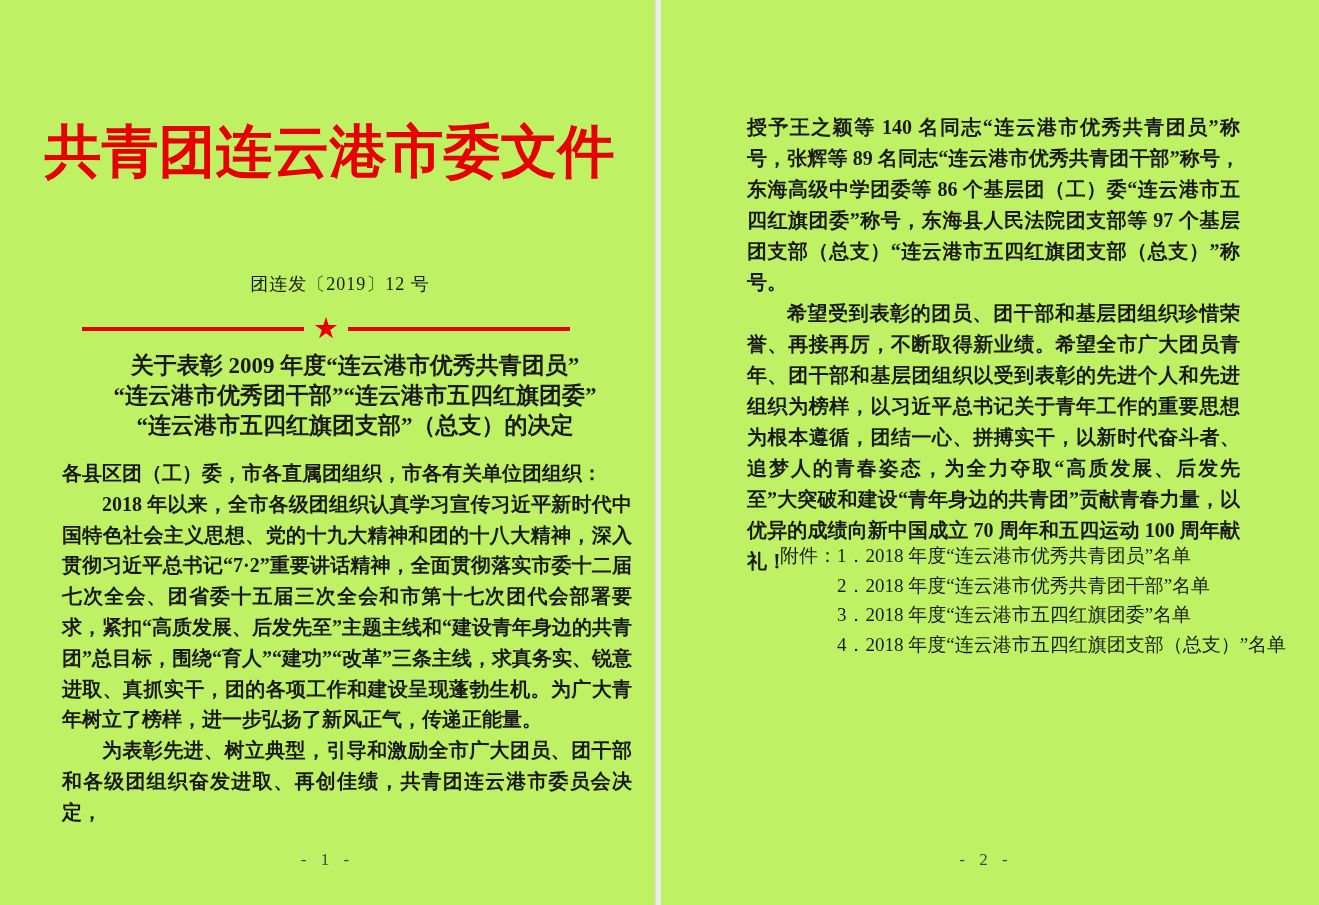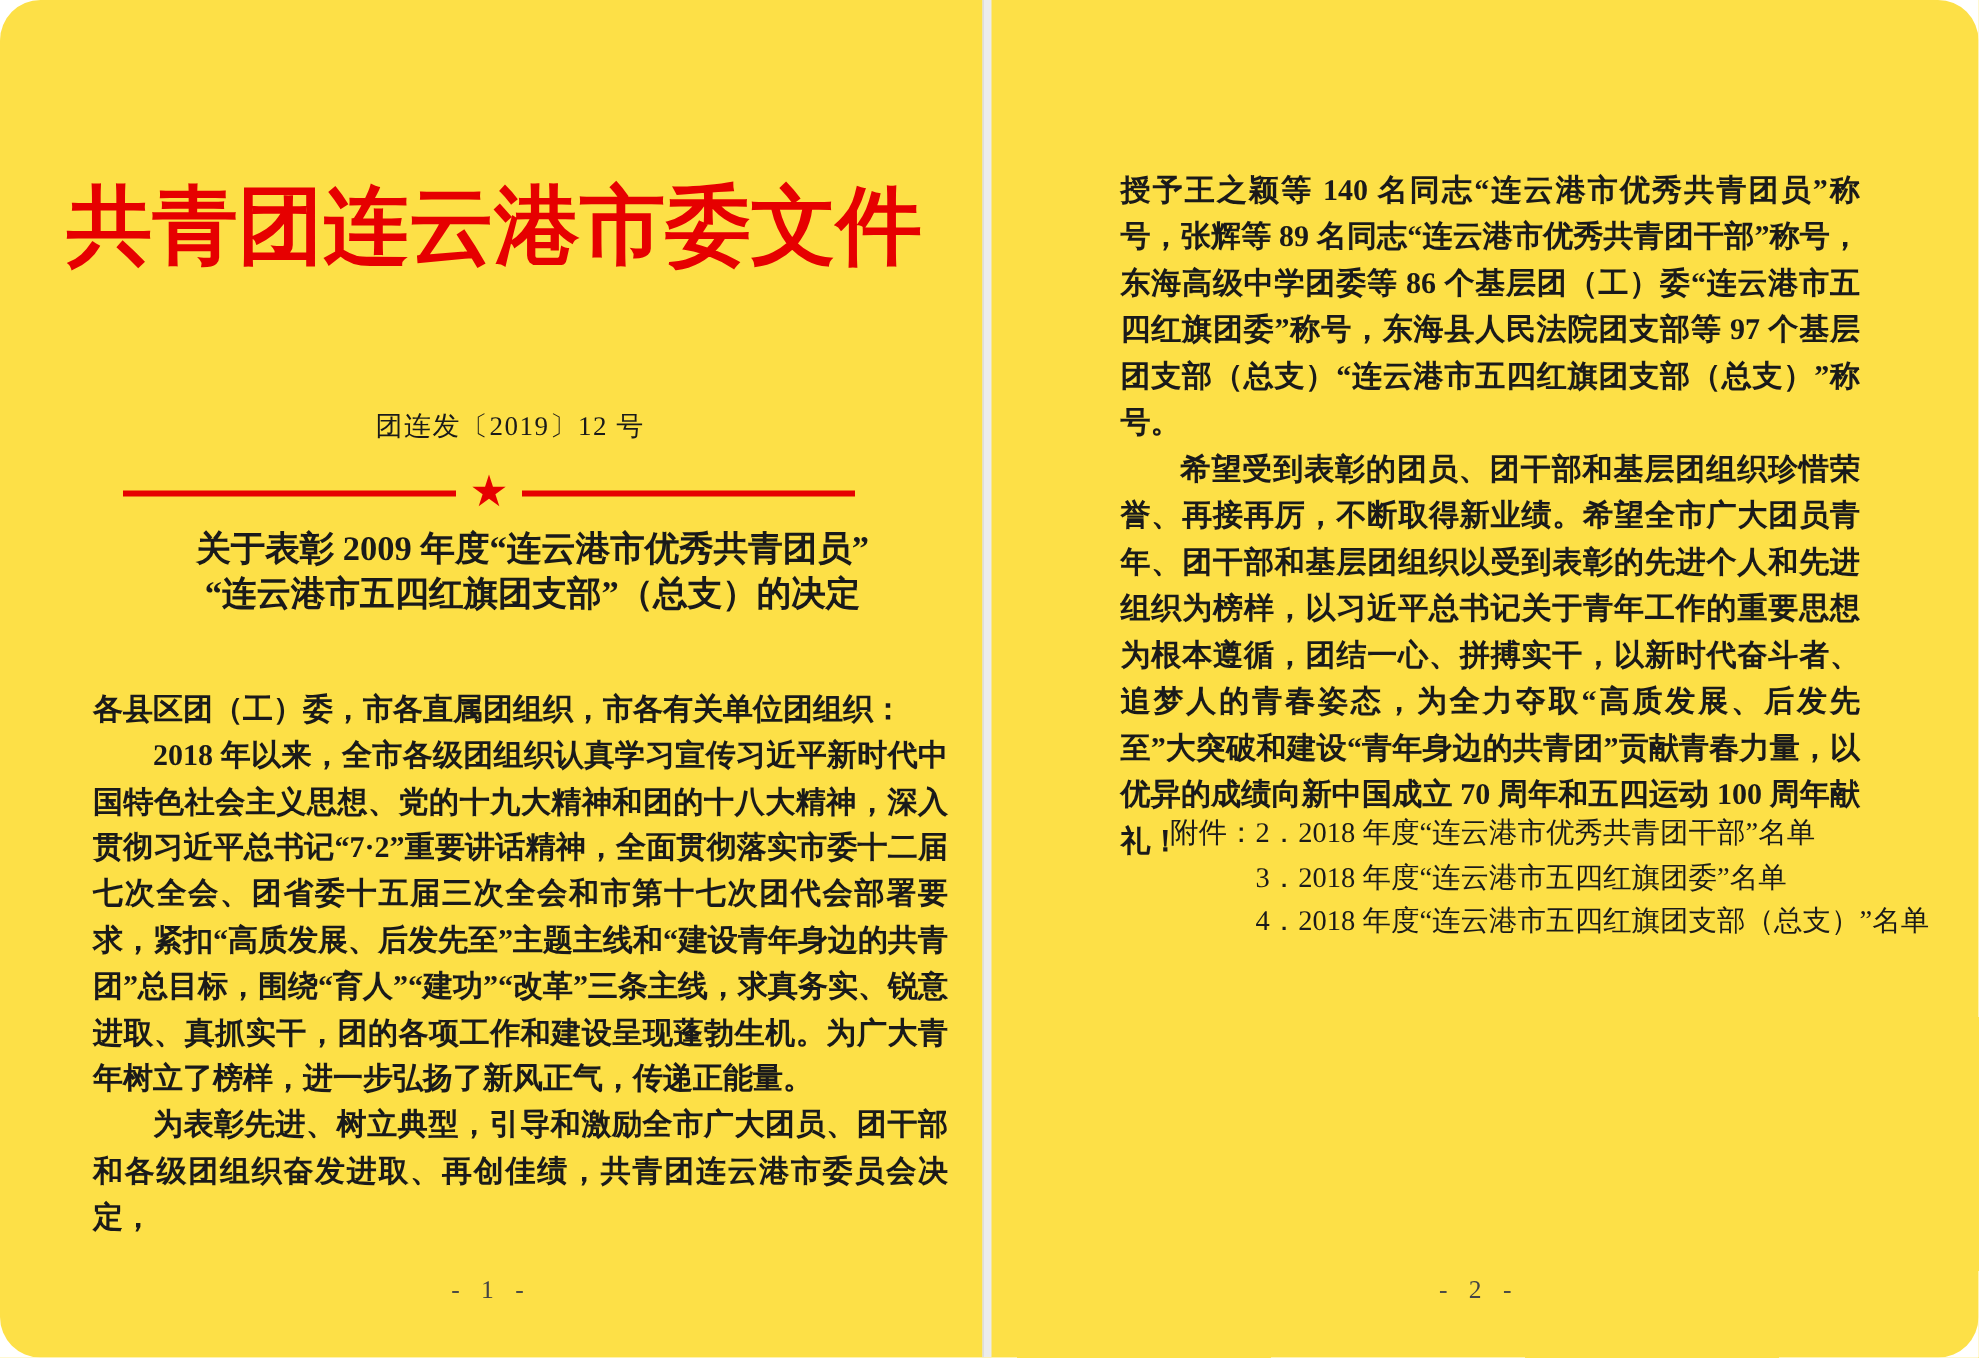--- a/index.html
+++ b/index.html
@@ -1,24 +1,23 @@
 <!DOCTYPE html>
 <html style="--accent-red: #e60000; --text-color: #1a1a1a; --divider-color: #ececec; --footer-color: #444444;"><head>
 <meta charset="utf-8">
 <style>
   html, body { margin: 0; padding: 0; background: #ffffff; }
   .screen {
     position: relative;
     width: 1319px;
     height: 905px;
-    background: #fde047;
+    background: #bef264;
     overflow: hidden;
     font-family: "Liberation Serif", "DejaVu Serif", serif;
     color: var(--text-color, #1a1a1a);
-    border-radius: 27px;
   }
   
   .page-divider {
     position: absolute;
     left: 655px; top: 0;
     width: 5px; height: 905px;
     background: var(--divider-color, #ececec);
     border-left: 1px solid #dddddd;
   }
 
@@ -125,39 +124,41 @@
   <div class="doc-number">团连发〔2019〕12 号</div>
 
   <div class="red-rule">
     <div class="seg"></div>
     <span class="star">★</span>
     <div class="seg"></div>
   </div>
 
   <div class="doc-title">
     <div>关于表彰 2009 年度“连云港市优秀共青团员”</div>
+    <div>“连云港市优秀团干部”“连云港市五四红旗团委”</div>
     <div>“连云港市五四红旗团支部”（总支）的决定</div>
   </div>
 
   <div class="left-body">
     <p>各县区团（工）委，市各直属团组织，市各有关单位团组织：</p>
     <p class="para-indent">2018 年以来，全市各级团组织认真学习宣传习近平新时代中国特色社会主义思想、党的十九大精神和团的十八大精神，深入贯彻习近平总书记“7·2”重要讲话精神，全面贯彻落实市委十二届七次全会、团省委十五届三次全会和市第十七次团代会部署要求，紧扣“高质发展、后发先至”主题主线和“建设青年身边的共青团”总目标，围绕“育人”“建功”“改革”三条主线，求真务实、锐意进取、真抓实干，团的各项工作和建设呈现蓬勃生机。为广大青年树立了榜样，进一步弘扬了新风正气，传递正能量。</p>
     <p class="para-indent">为表彰先进、树立典型，引导和激励全市广大团员、团干部和各级团组织奋发进取、再创佳绩，共青团连云港市委员会决定，</p>
   </div>
 
   <div class="page-footer-left">- 1 -</div>
 
   <div class="right-body">
     <p>授予王之颖等 140 名同志“连云港市优秀共青团员”称号，张辉等 89 名同志“连云港市优秀共青团干部”称号，东海高级中学团委等 86 个基层团（工）委“连云港市五四红旗团委”称号，东海县人民法院团支部等 97 个基层团支部（总支）“连云港市五四红旗团支部（总支）”称号。</p>
     <p class="para-indent">希望受到表彰的团员、团干部和基层团组织珍惜荣誉、再接再厉，不断取得新业绩。希望全市广大团员青年、团干部和基层团组织以受到表彰的先进个人和先进组织为榜样，以习近平总书记关于青年工作的重要思想为根本遵循，团结一心、拼搏实干，以新时代奋斗者、追梦人的青春姿态，为全力夺取“高质发展、后发先至”大突破和建设“青年身边的共青团”贡献青春力量，以优异的成绩向新中国成立 70 周年和五四运动 100 周年献礼！</p>
   </div>
 
   <div class="attachments">
     <div class="att-label">附件：</div>
     <div class="att-items">
+      <div>1．2018 年度“连云港市优秀共青团员”名单</div>
       <div>2．2018 年度“连云港市优秀共青团干部”名单</div>
       <div>3．2018 年度“连云港市五四红旗团委”名单</div>
       <div>4．2018 年度“连云港市五四红旗团支部（总支）”名单</div>
     </div>
   </div>
 
 
   <div class="page-footer-right">- 2 -</div>
 
 </div>

